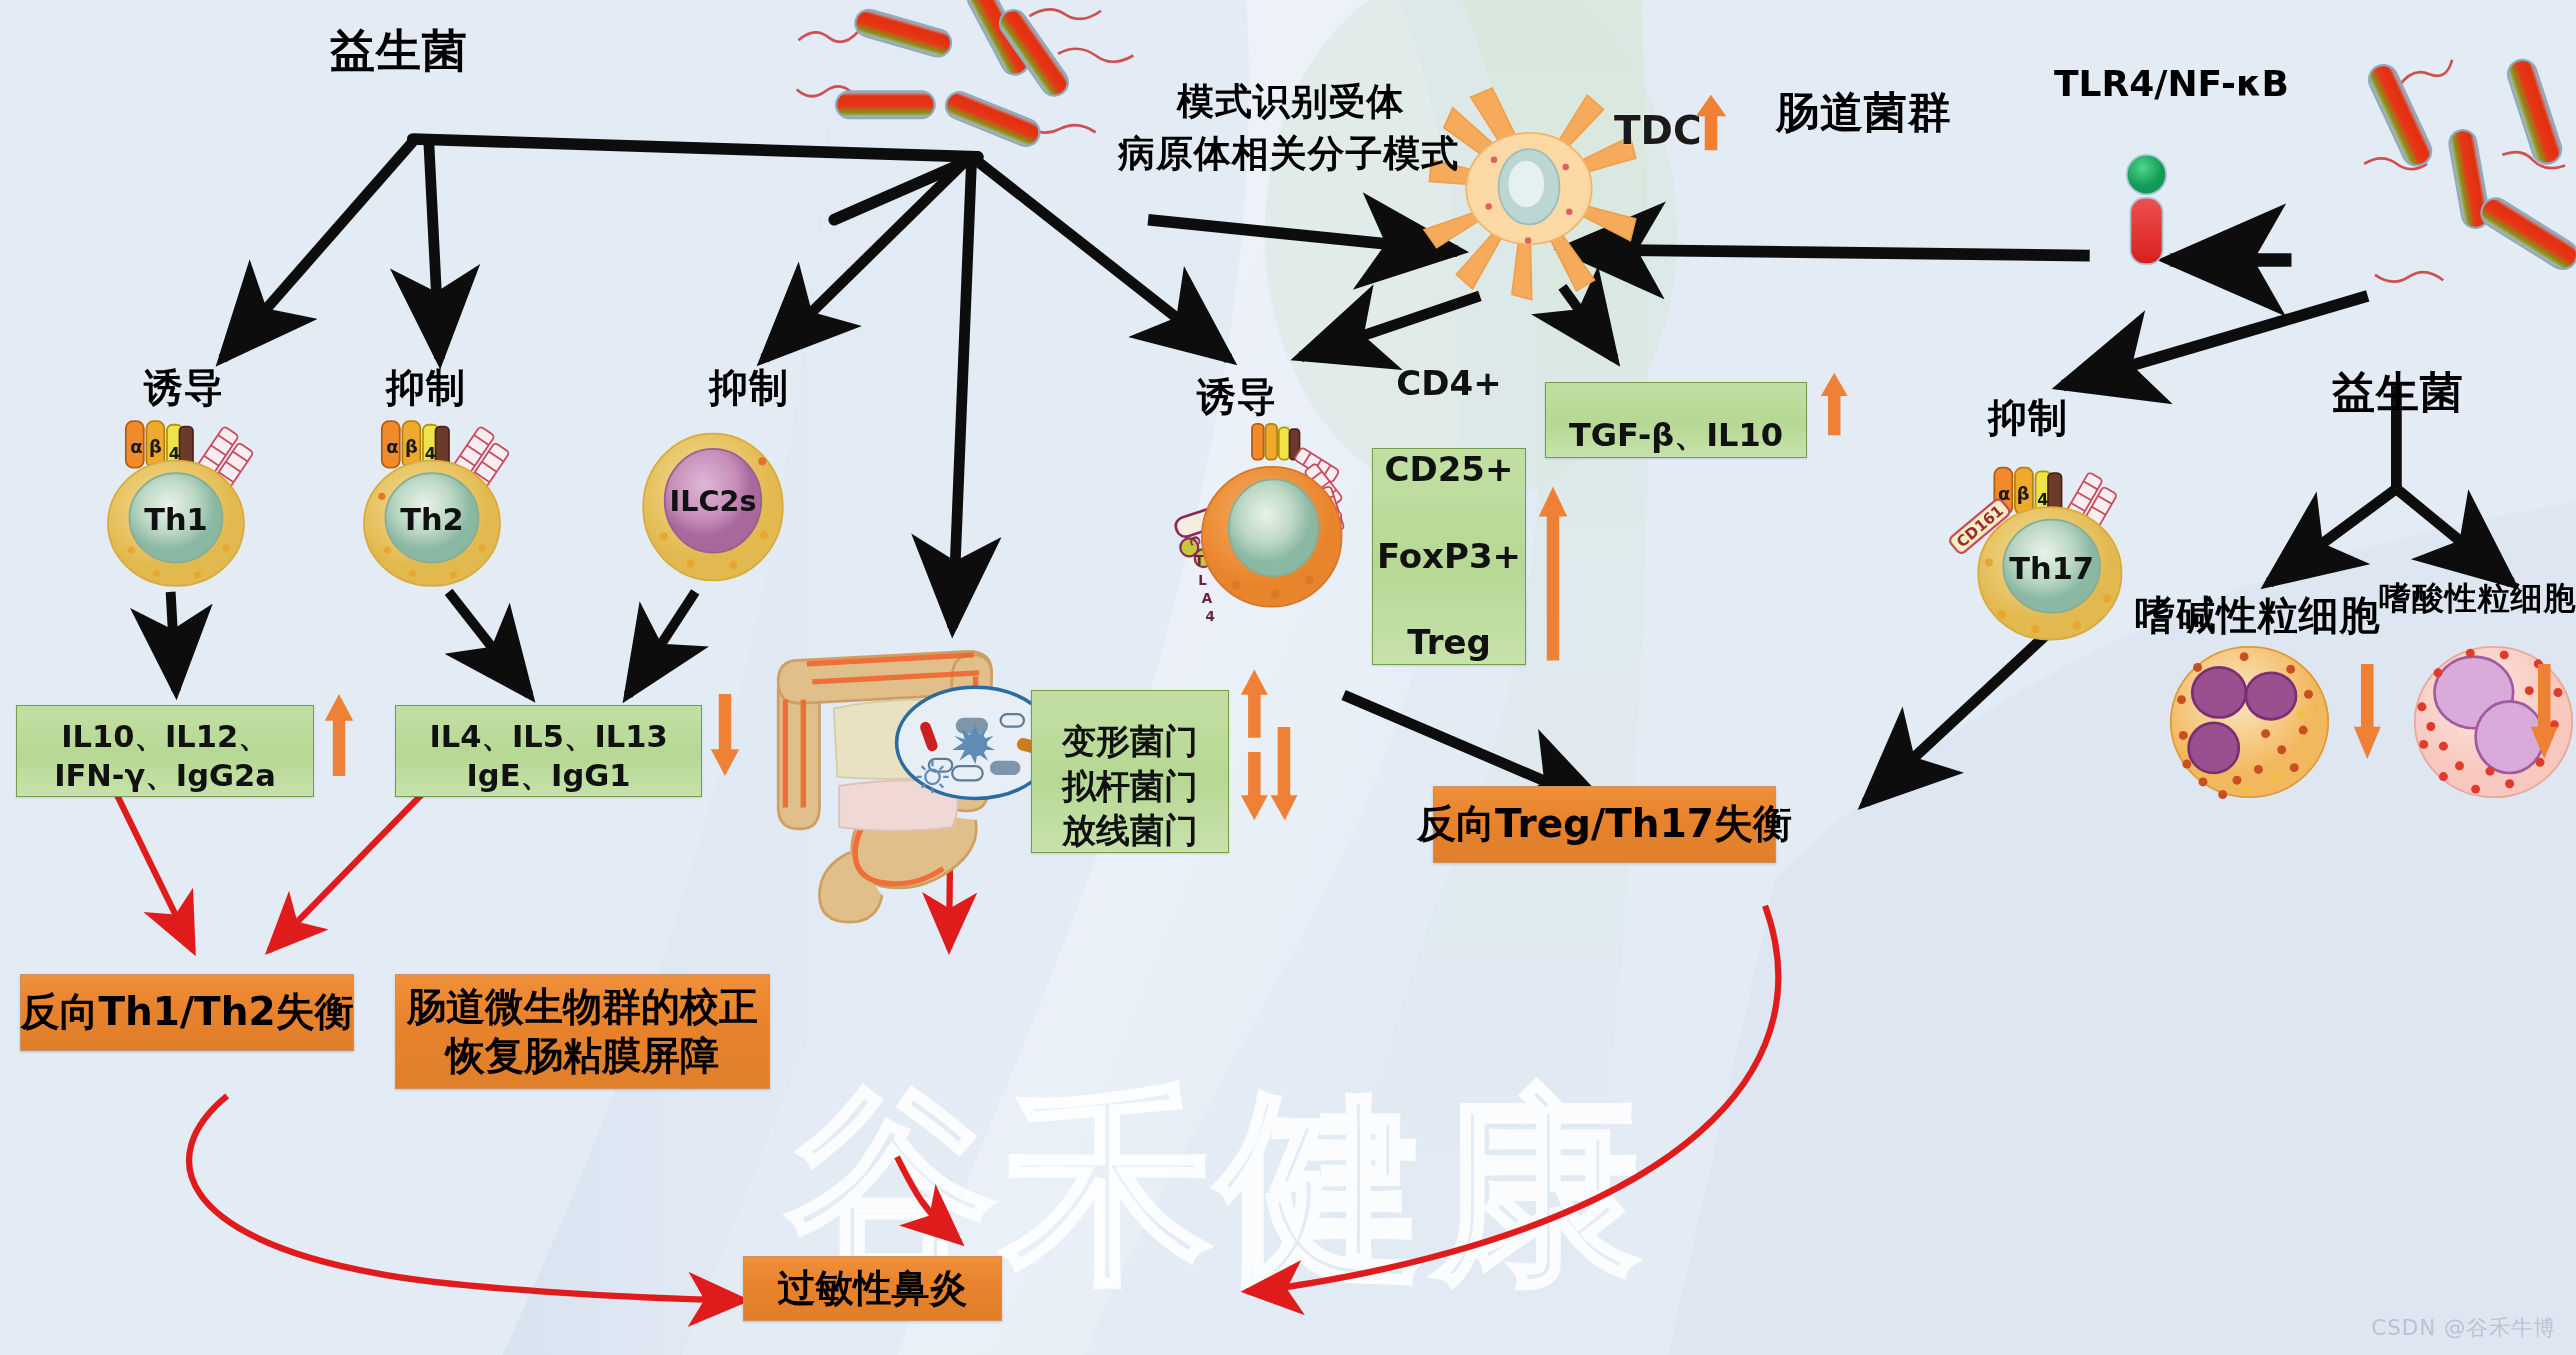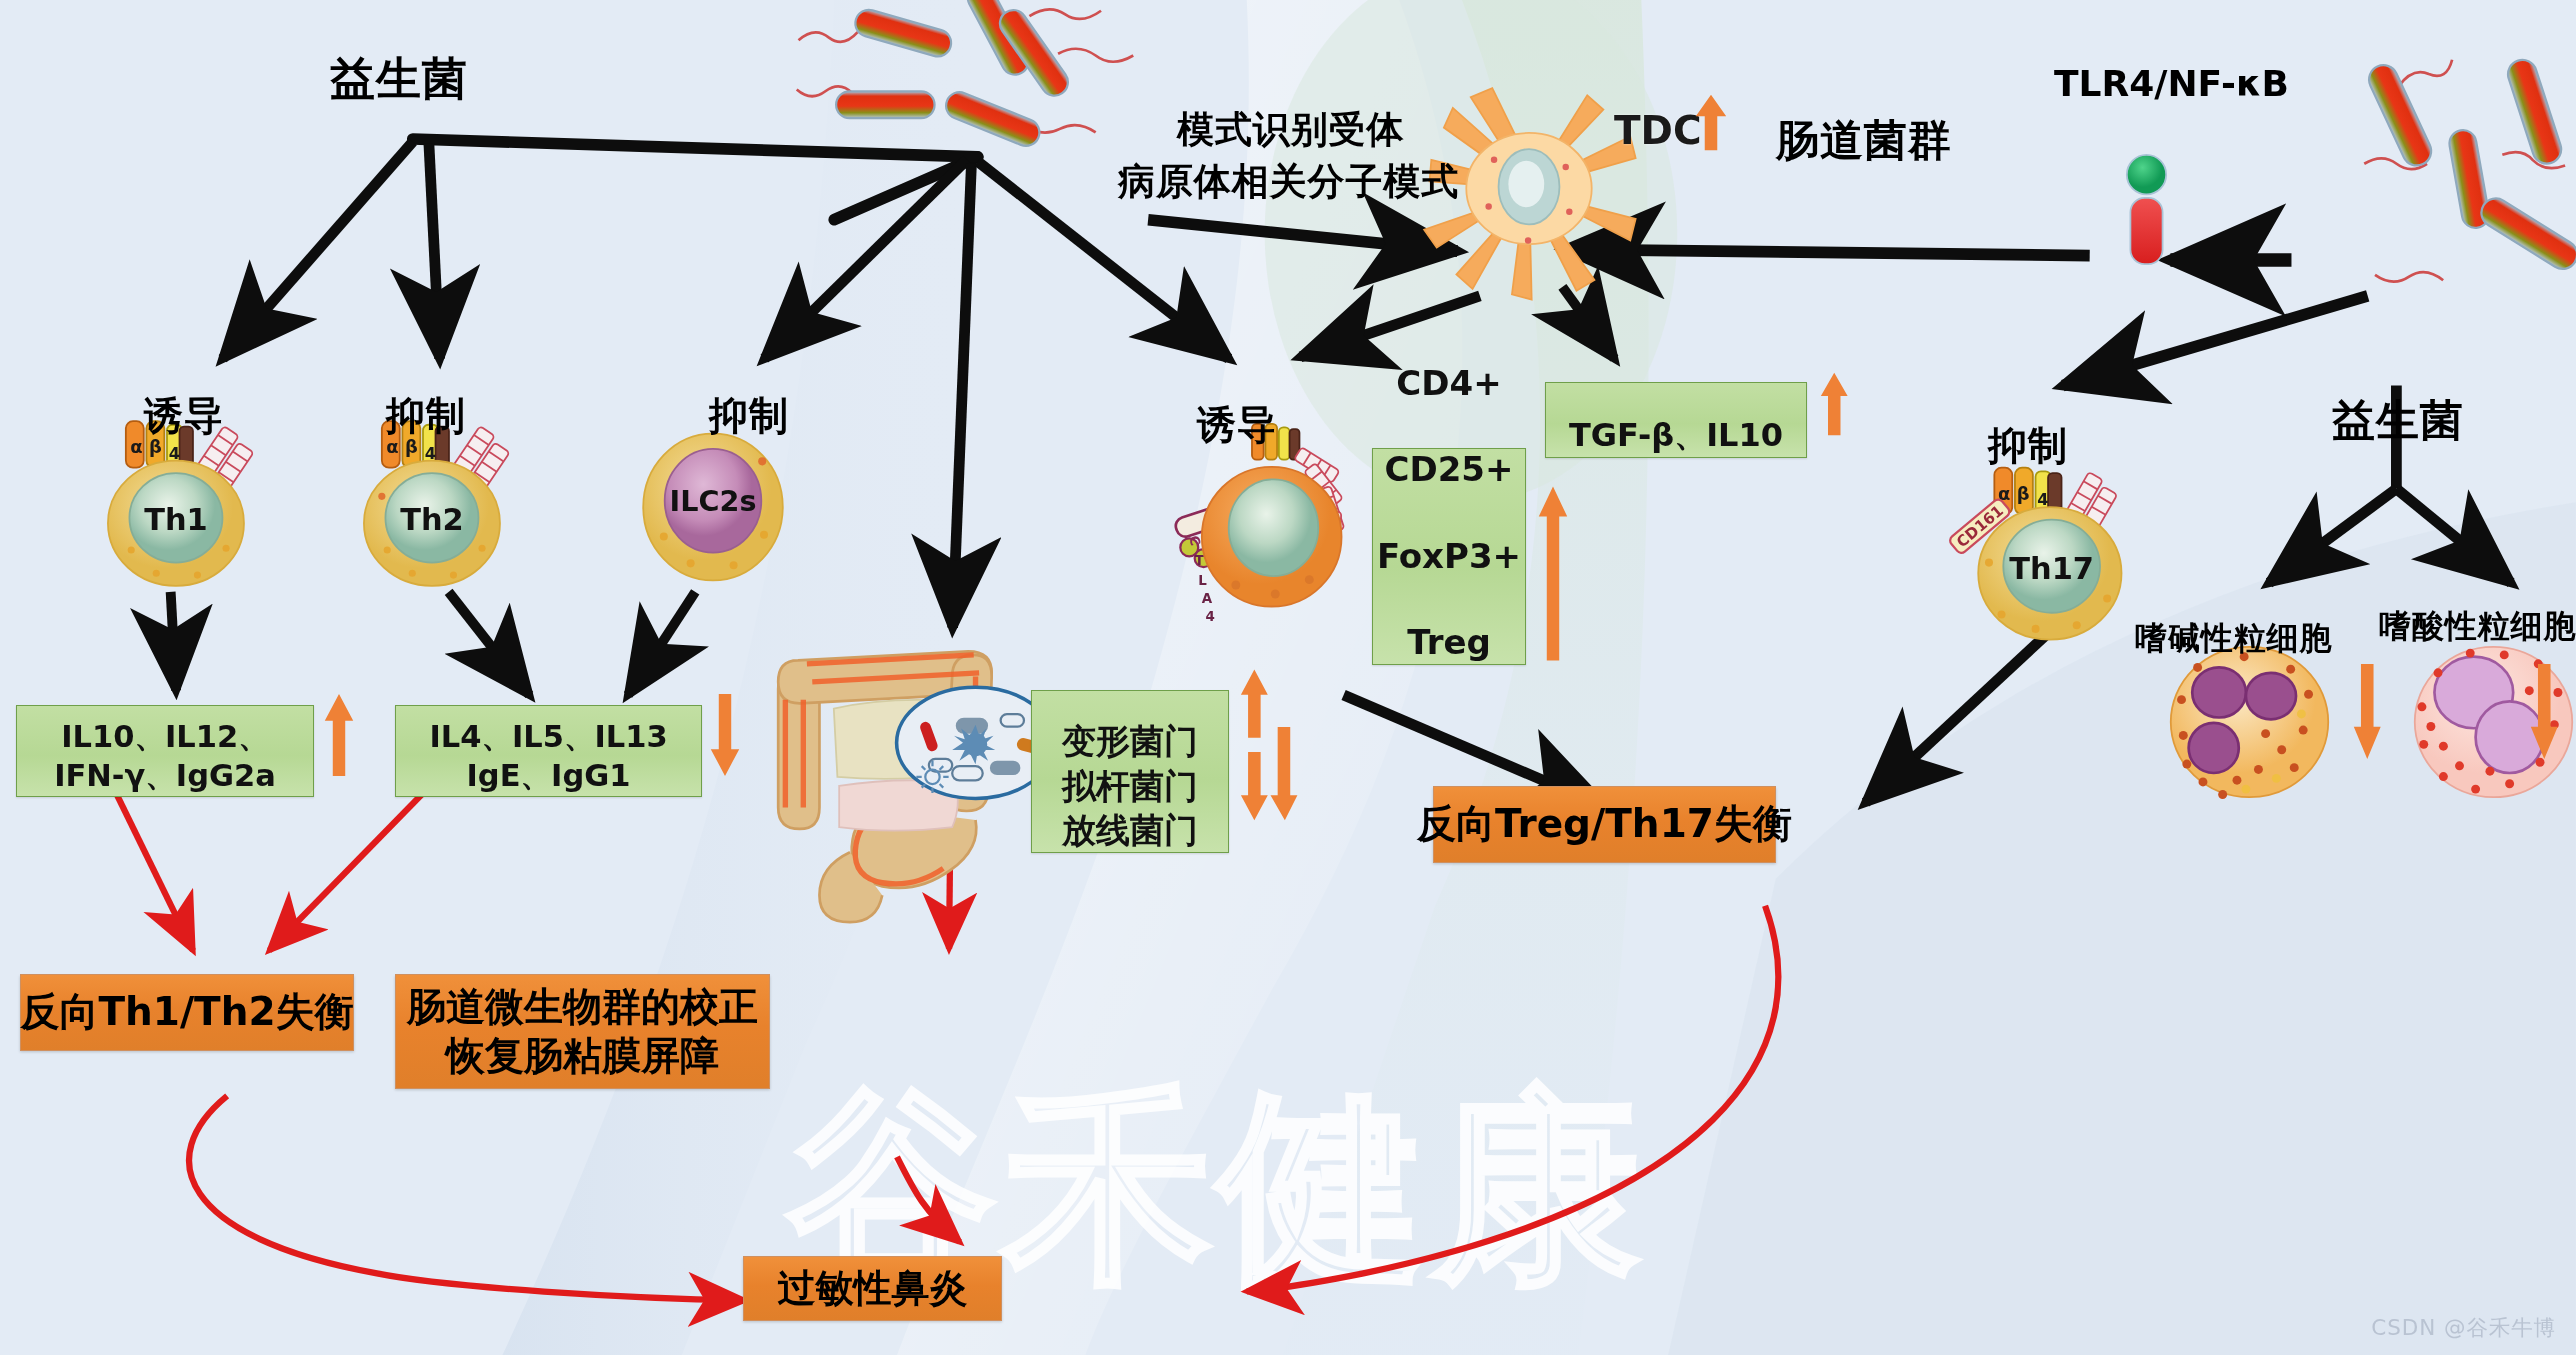--- a/index.html
+++ b/index.html
@@ -38,21 +38,21 @@
   svg.arrows{position:absolute;left:0;top:0;width:2576px;height:1355px;z-index:5;pointer-events:none;}
 
   
   .lbl{
     position:absolute;z-index:20;
     font-weight:bold;color:#000;
     white-space:nowrap;
     line-height:1.15;
     font-family:"DejaVu Sans","Liberation Sans",sans-serif;
   }
-  .lbl.cn{letter-spacing:0.9px;margin-top:28px;}
+  .lbl.cn{letter-spacing:0.9px;}
 
   
   .greenbox{
     position:absolute;z-index:20;
     background:linear-gradient(180deg,#c2dfa3 0%,#b6d894 55%,#c7e2ab 100%);
     border:1.8px solid #6f9f4a;
     color:#111;
     font-weight:bold;
     display:flex;flex-direction:column;
     align-items:center;justify-content:flex-end;
@@ -589,21 +589,21 @@
         <circle cx="62" cy="186" r="4.5"></circle>
           <circle cx="100" cy="202" r="4.5"></circle>
         <circle cx="146" cy="198" r="4.5"></circle>
           <circle cx="180" cy="168" r="4.5"></circle>
         <circle cx="48" cy="128" r="4.5"></circle>
       </g>
       <text x="118" y="146" text-anchor="middle" font-size="34" font-weight="bold" fill="#111" font-family="DejaVu Sans, sans-serif">Th17</text>
     </svg>
   </div>
 
-  <div class="lbl cn" style="left:2135px;top:592px;font-size:32px;">嗜碱性粒细胞</div>
+  <div class="lbl cn" style="left:2135px;top:592px;font-size:40px;">嗜碱性粒细胞</div>
   <div class="lbl cn" style="left:2379px;top:580px;font-size:32px;">嗜酸性粒细胞</div>
 
   <div class="cell" style="left:2160px;top:637px;">
     <svg width="179" height="170" viewBox="0 0 200 190">
       <defs>
         <radialGradient id="basoCyto" cx="42%" cy="34%">
           <stop offset="0%" stop-color="#fbe8c4"></stop>
             <stop offset="100%" stop-color="#f2b85e"></stop>
         </radialGradient>
       </defs>

